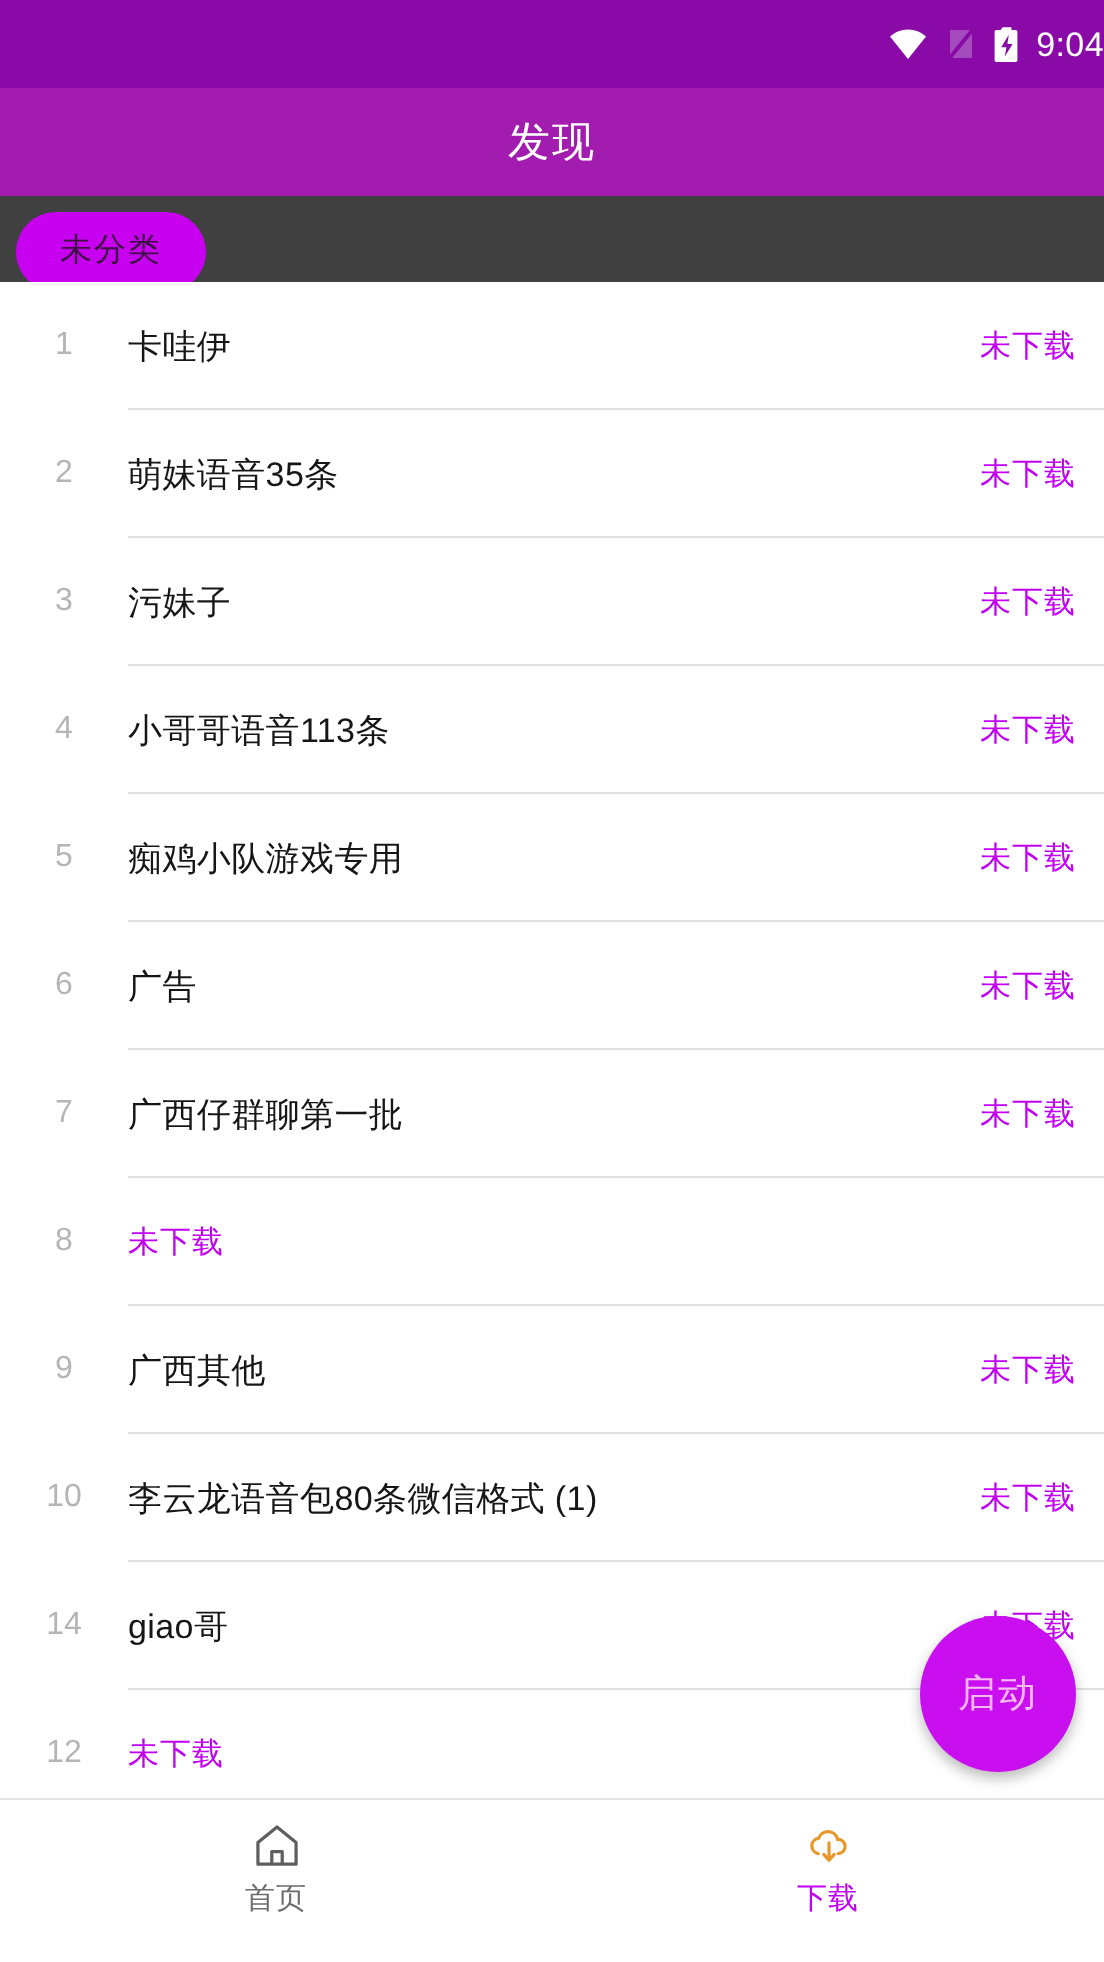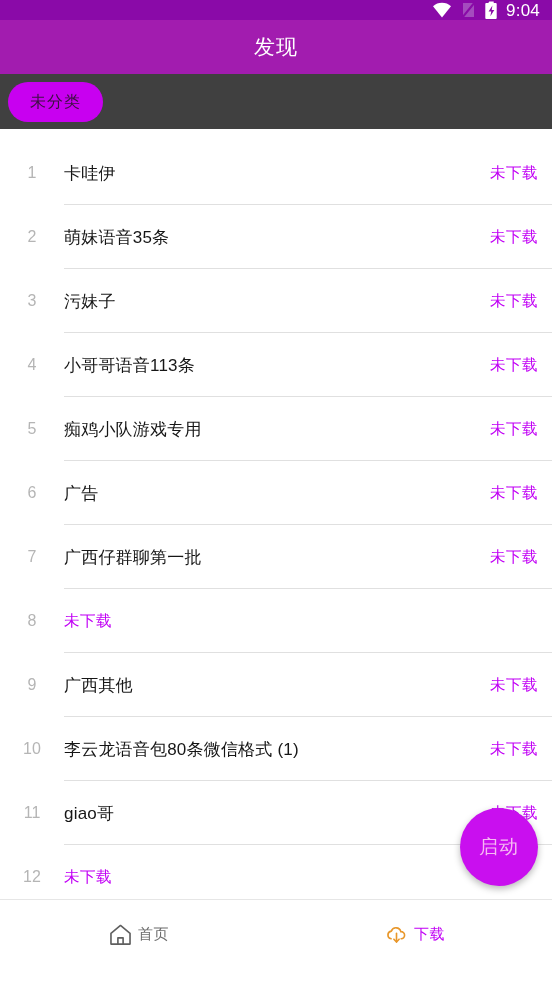--- a/index.html
+++ b/index.html
@@ -11,26 +11,25 @@
     width: 552px;
     height: 981px;
     overflow: hidden;
     font-family: "Liberation Sans", "DejaVu Sans", sans-serif;
     position: relative;
     -webkit-font-smoothing: antialiased;
   }
 
   
   .status-bar {
-    height: 20px;
+    height: 44px;
     background: #8A0AA8;
     display: flex;
     align-items: center;
     justify-content: flex-end;
-    padding-right: 12px;
     box-sizing: border-box;
   }
   .status-icons {
     display: flex;
     align-items: center;
     gap: 9px;
   }
   .status-time {
     color: #ffffff;
     font-size: 17px;
@@ -152,21 +151,21 @@
     bottom: 0;
     height: 81px;
     background: #ffffff;
     border-top: 1px solid #e6e6e6;
     display: flex;
     z-index: 30;
   }
   .nav-item {
     flex: 1 1 50%;
     display: flex;
-    flex-direction: row;
+    flex-direction: column;
     align-items: center;
     justify-content: center;
     gap: 4px;
     padding-bottom: 12px;
     box-sizing: border-box;
   }
   .nav-label {
     font-size: 15px;
     letter-spacing: 0.5px;
   }
@@ -268,21 +267,21 @@
   </div>
 
   <div class="row">
     <span class="row-index">10</span>
     <span class="row-title">李云龙语音包80条微信格式 (1)</span>
     <span class="row-status">未下载</span>
     <span class="row-divider"></span>
   </div>
 
   <div class="row">
-    <span class="row-index">11</span>
+    <span class="row-index">14</span>
     <span class="row-title">giao哥</span>
     <span class="row-status">未下载</span>
     <span class="row-divider"></span>
   </div>
 
   <div class="row">
     <span class="row-index">12</span>
     <span class="row-status">未下载</span>
     <span class="row-divider"></span>
   </div>

